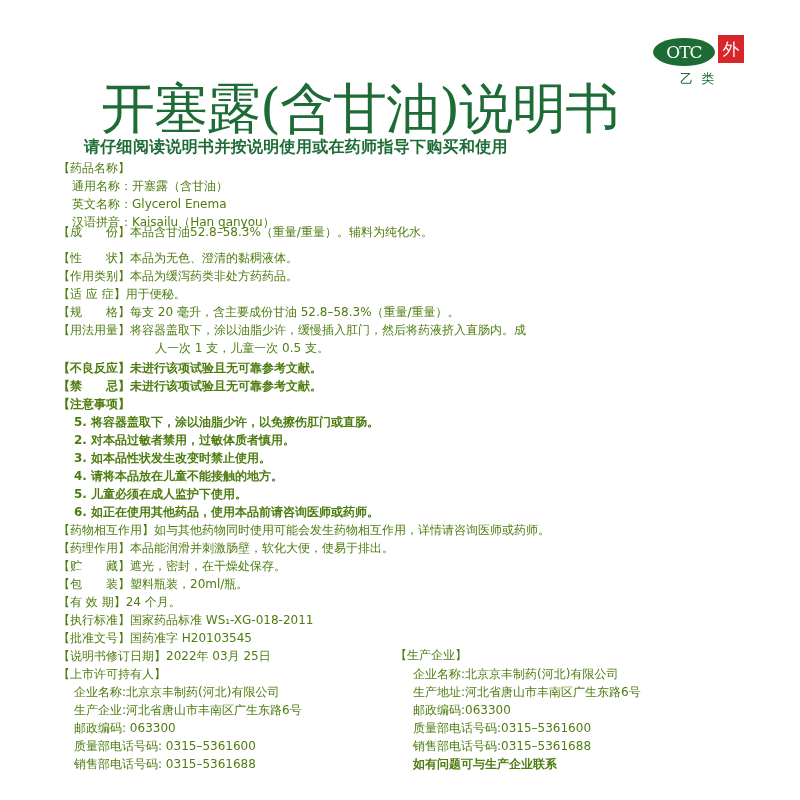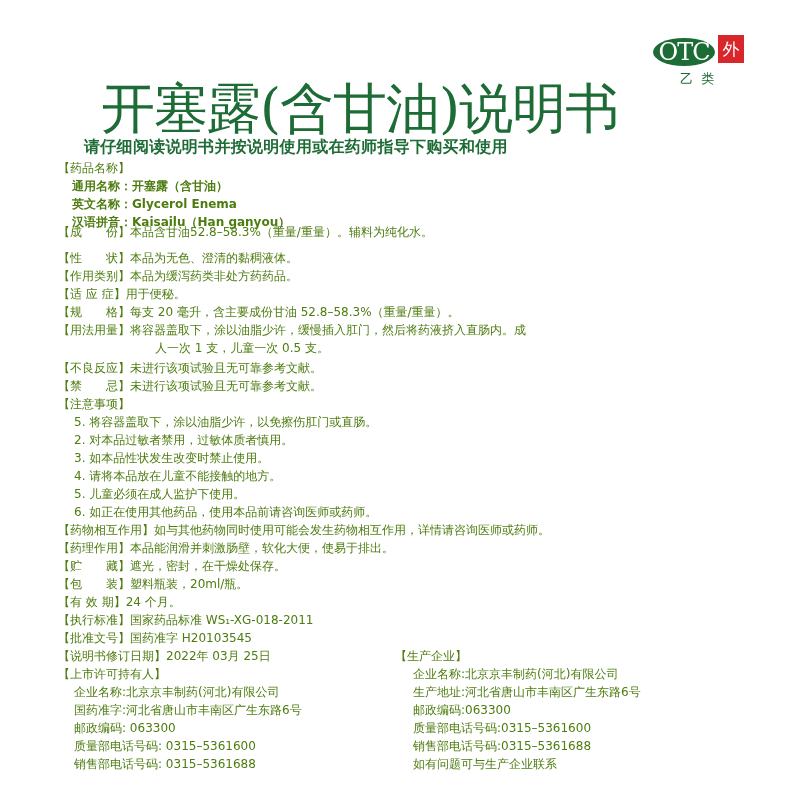--- a/index.html
+++ b/index.html
@@ -1,33 +1,33 @@
 <!DOCTYPE html>
 <html><head>
 <meta charset="utf-8">
 <style>
   html, body { margin:0; padding:0; background:#ffffff; }
   body { width:800px; height:800px; position:relative; overflow:hidden;
          font-family:"DejaVu Sans","Liberation Sans",sans-serif; color:#1d6b35; }
   .otc { position:absolute; left:653px; top:38px; width:62px; height:28px; border-radius:50%;
          background:#1d6b35; color:#fff; font-family:"DejaVu Serif","Liberation Serif",serif;
-         font-size:24px; line-height:28px; text-align:center; letter-spacing:-1px; }
+         font-size:17px; line-height:28px; text-align:center; letter-spacing:-1px; }
   .wai { position:absolute; left:718px; top:35px; width:26px; height:28px; background:#d8262a;
          color:#fff; font-size:17px; line-height:28px; text-align:center; }
   .yilei { position:absolute; left:680px; top:70px; font-size:13px; color:#1d6b35; letter-spacing:2px; }
   .title { position:absolute; left:101px; top:78px; font-family:"DejaVu Serif","Liberation Serif",serif;
            font-size:54px; line-height:62px; color:#1d6b35; letter-spacing:-1px; white-space:nowrap; }
   .subtitle { position:absolute; left:84px; top:137px; font-size:16px; font-weight:bold; color:#1d6b35;
               white-space:nowrap; letter-spacing:0.3px; }
   .row { position:absolute; left:58px; font-size:12px; line-height:17px; white-space:nowrap; color:#4d7c0f; }
-  .ind { left:72px;font-weight:bold; }
+  .ind { left:72px; }
   .ind2 { left:74px; }
-  .b { font-weight:normal; }
+  .b { font-weight:bold; }
   .lbl { display:inline-block; }
-  .col2 { left:395px; }
+  .col2 { left:395px;font-family:Liberation Mono, monospace; }
   .col2i { left:413px; }
 </style>
 </head>
 <body>
 
 <div class="otc">OTC</div>
 <div class="wai">外</div>
 <div class="yilei">乙 类</div>
 
 <div class="title">开塞露(含甘油)说明书</div>
@@ -60,21 +60,21 @@
 <div class="row" style="top:540px"><span class="lbl">【药理作用】</span><span>本品能润滑并刺激肠壁，软化大便，使易于排出。</span></div>
 <div class="row" style="top:558px"><span class="lbl">【贮　　藏】</span><span>遮光，密封，在干燥处保存。</span></div>
 <div class="row" style="top:576px"><span class="lbl">【包　　装】</span><span>塑料瓶装，20ml/瓶。</span></div>
 <div class="row" style="top:594px"><span class="lbl">【有 效 期】</span><span>24 个月。</span></div>
 <div class="row" style="top:612px"><span class="lbl">【执行标准】</span><span>国家药品标准 WS₁-XG-018-2011</span></div>
 <div class="row" style="top:630px"><span class="lbl">【批准文号】</span><span>国药准字 H20103545</span></div>
 <div class="row" style="top:648px"><span class="lbl">【说明书修订日期】</span><span>2022年 03月 25日</span></div>
 
 <div class="row" style="top:666px">【上市许可持有人】</div>
 <div class="row ind2" style="top:684px">企业名称:北京京丰制药(河北)有限公司</div>
-<div class="row ind2" style="top:702px">国药准字:河北省唐山市丰南区广生东路6号</div>
+<div class="row ind2" style="top:702px">生产企业:河北省唐山市丰南区广生东路6号</div>
 <div class="row ind2" style="top:720px">邮政编码: 063300</div>
 <div class="row ind2" style="top:738px">质量部电话号码: 0315–5361600</div>
 <div class="row ind2" style="top:756px">销售部电话号码: 0315–5361688</div>
 
 <div class="row col2" style="top:648px">【生产企业】</div>
 <div class="row col2i" style="top:666px">企业名称:北京京丰制药(河北)有限公司</div>
 <div class="row col2i" style="top:684px">生产地址:河北省唐山市丰南区广生东路6号</div>
 <div class="row col2i" style="top:702px">邮政编码:063300</div>
 <div class="row col2i" style="top:720px">质量部电话号码:0315–5361600</div>
 <div class="row col2i" style="top:738px">销售部电话号码:0315–5361688</div>

